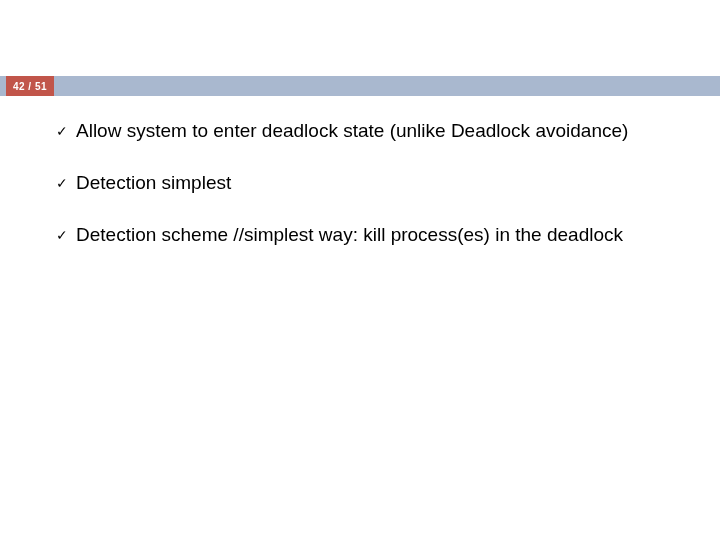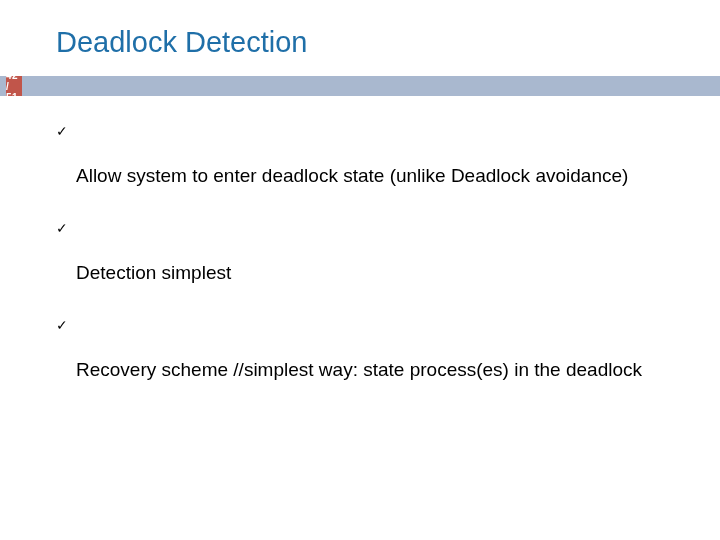--- a/index.html
+++ b/index.html
@@ -30,21 +30,21 @@
     left: 0;
     top: 76px;
     width: 720px;
     height: 20px;
     background: #a9b8cf;
   }
   .page-badge {
     position: absolute;
     left: 6px;
     top: 76px;
-    width: 16px;
+    width: 48px;
     height: 20px;
     background: #c1554a;
     color: #ffffff;
     font-size: 10px;
     font-weight: 600;
     display: flex;
     align-items: center;
     justify-content: center;
     letter-spacing: 0.5px;
   }
@@ -64,46 +64,44 @@
   .check {
     flex: 0 0 auto;
     width: 20px;
     font-size: 14px;
     line-height: 26px;
     color: #000000;
   }
   .bullet-text {
     flex: 1 1 auto;
     line-height: 26px;
-    margin-top: 45px;
   }
 </style>
 </head>
 <body>
 
 <div class="slide">
 
-  <div class="title">Deadlock Detection</div>
 
   <div class="bar-row"></div>
 
   <div class="page-badge">42 / 51</div>
 
   <div class="content">
 
     <div class="bullet-row">
       <span class="check">✓</span>
       <span class="bullet-text">Allow system to enter deadlock state (unlike Deadlock avoidance)</span>
     </div>
 
     <div class="bullet-row">
       <span class="check">✓</span>
       <span class="bullet-text">Detection simplest</span>
     </div>
 
     <div class="bullet-row">
       <span class="check">✓</span>
-      <span class="bullet-text">Recovery scheme //simplest way: state process(es) in the deadlock</span>
+      <span class="bullet-text">Detection scheme //simplest way: kill process(es) in the deadlock</span>
     </div>
 
   </div>
 
 </div>
 
 </body></html>

